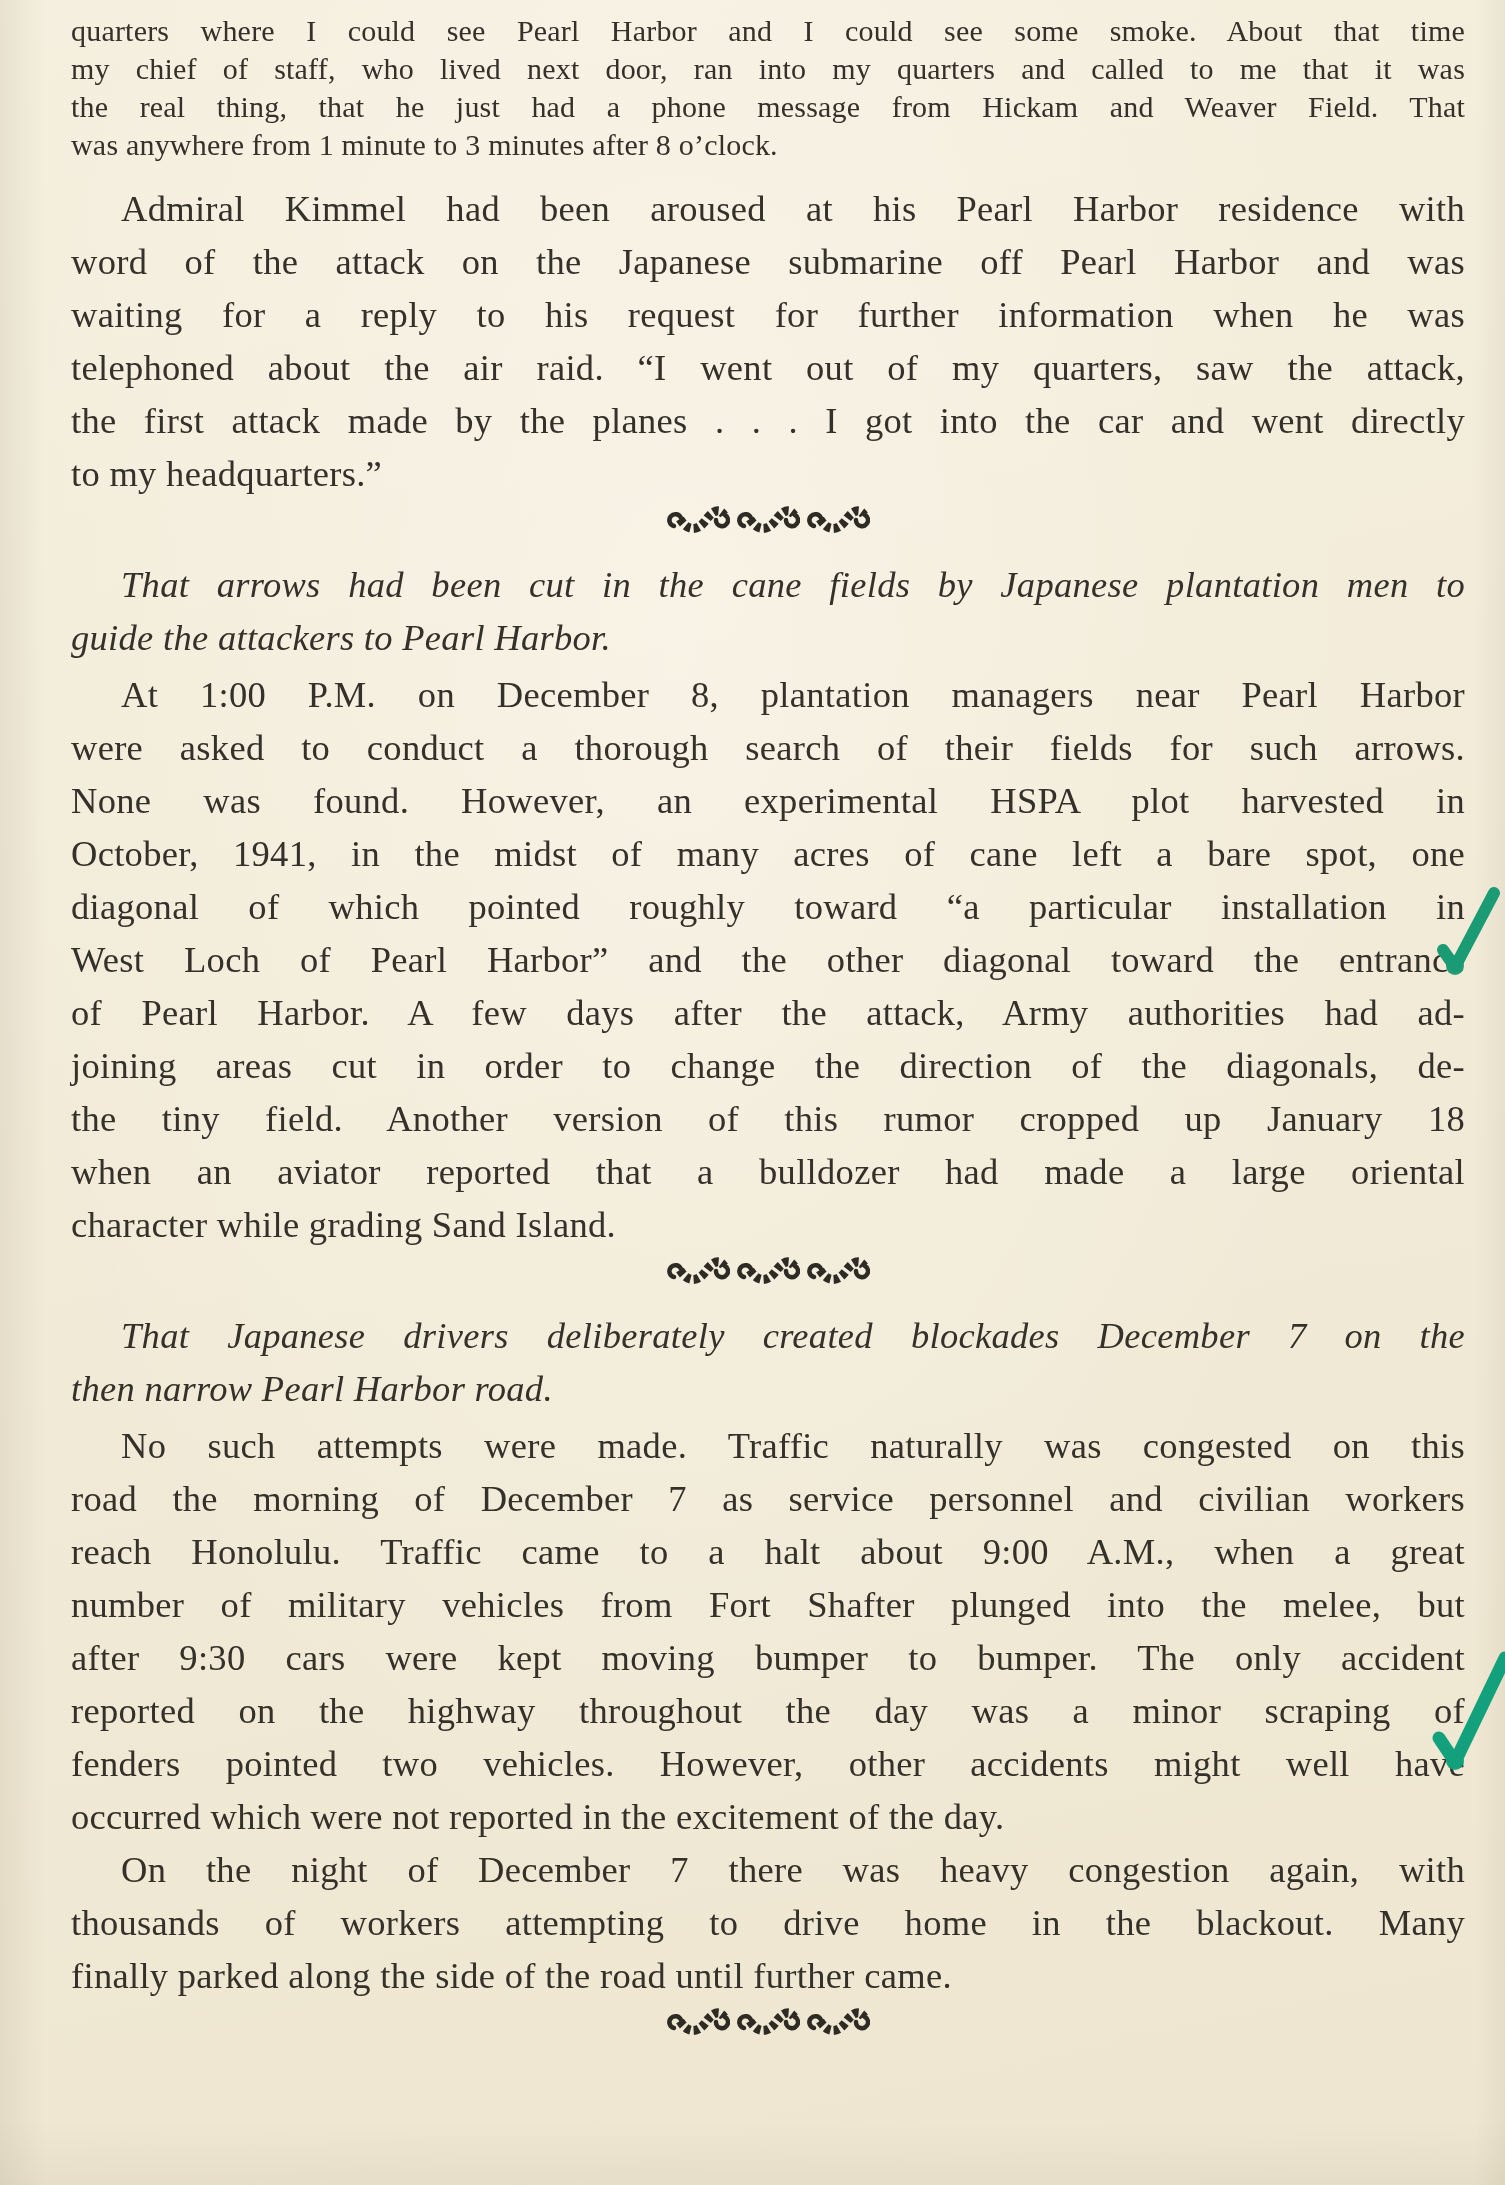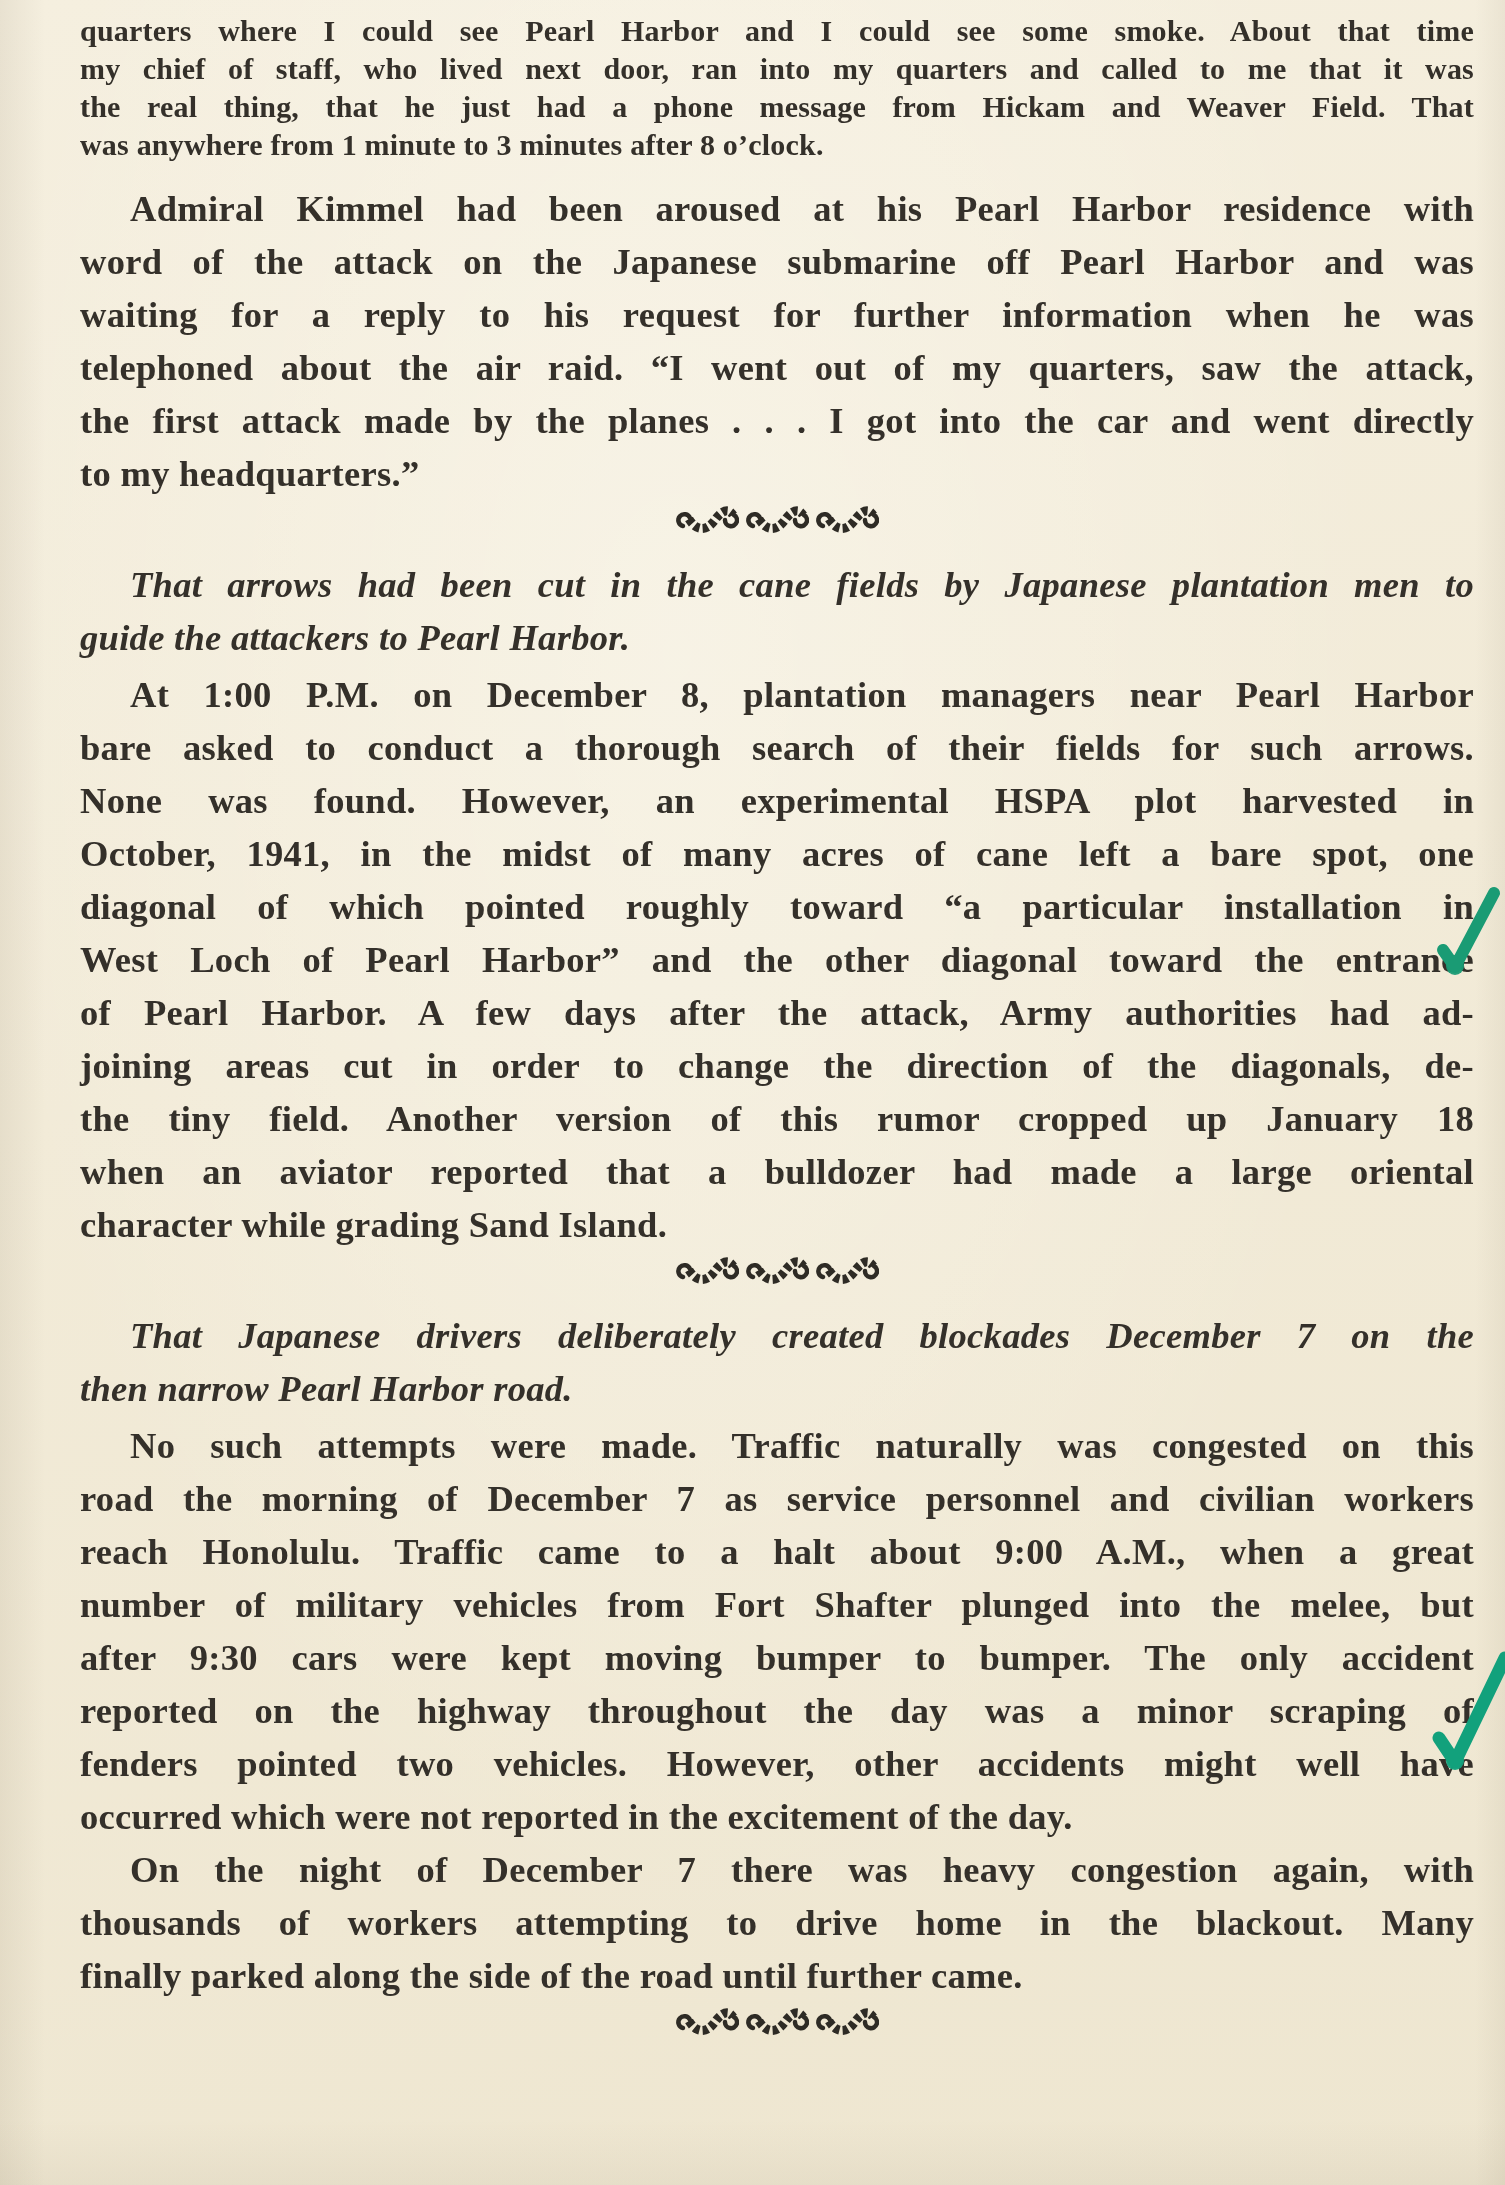--- a/index.html
+++ b/index.html
@@ -15,21 +15,21 @@
     color:#35312a;
   }
   .page::before{ 
     content:"";position:absolute;inset:0;pointer-events:none;
     background:
       linear-gradient(90deg,rgba(120,105,80,0.10),rgba(120,105,80,0) 3%),
       linear-gradient(270deg,rgba(120,105,80,0.08),rgba(120,105,80,0) 2%),
       linear-gradient(0deg,rgba(120,105,80,0.07),rgba(120,105,80,0) 3%);
   }
   .content{
-    position:absolute;left:80px;top:12px;width:1394px;font-weight:bold;
+    position:absolute;left:71px;top:12px;width:1394px;
   }
   .para{text-align:justify;}
   .para .line{
     font-size:36.5px;
     line-height:53px;
     letter-spacing:0.3px;
     text-align:justify;
     text-align-last:justify;
     color:#34302a;
   }
@@ -81,21 +81,21 @@
           <path d="M15 14 a6 6 0 1 0 -7 8" fill="none" stroke="#2e2b25" stroke-width="4.5" stroke-linecap="round"></path>
           <path d="M50 16 a6 6 0 1 0 9 -5" fill="none" stroke="#2e2b25" stroke-width="4.5" stroke-linecap="round"></path>
         </svg>
       </div>
       <div class="para rumor">
         <div class="line indent">That arrows had been cut in the cane fields by Japanese plantation men to</div>
         <div class="line last">guide the attackers to Pearl Harbor.</div>
       </div>
       <div class="para body">
         <div class="line indent">At 1:00 P.M. on December 8, plantation managers near Pearl Harbor</div>
-        <div class="line">bare asked to conduct a thorough search of their fields for such arrows.</div>
+        <div class="line">were asked to conduct a thorough search of their fields for such arrows.</div>
         <div class="line">None was found. However, an experimental HSPA plot harvested in</div>
         <div class="line">October, 1941, in the midst of many acres of cane left a bare spot, one</div>
         <div class="line">diagonal of which pointed roughly toward “a particular installation in</div>
         <div class="line">West Loch of Pearl Harbor” and the other diagonal toward the entrance</div>
         <div class="line">of Pearl Harbor. A few days after the attack, Army authorities had ad-</div>
         <div class="line">joining areas cut in order to change the direction of the diagonals, de-</div>
         <div class="line">the tiny field. Another version of this rumor cropped up January 18</div>
         <div class="line">when an aviator reported that a bulldozer had made a large oriental</div>
         <div class="line last">character while grading Sand Island.</div>
       </div>

